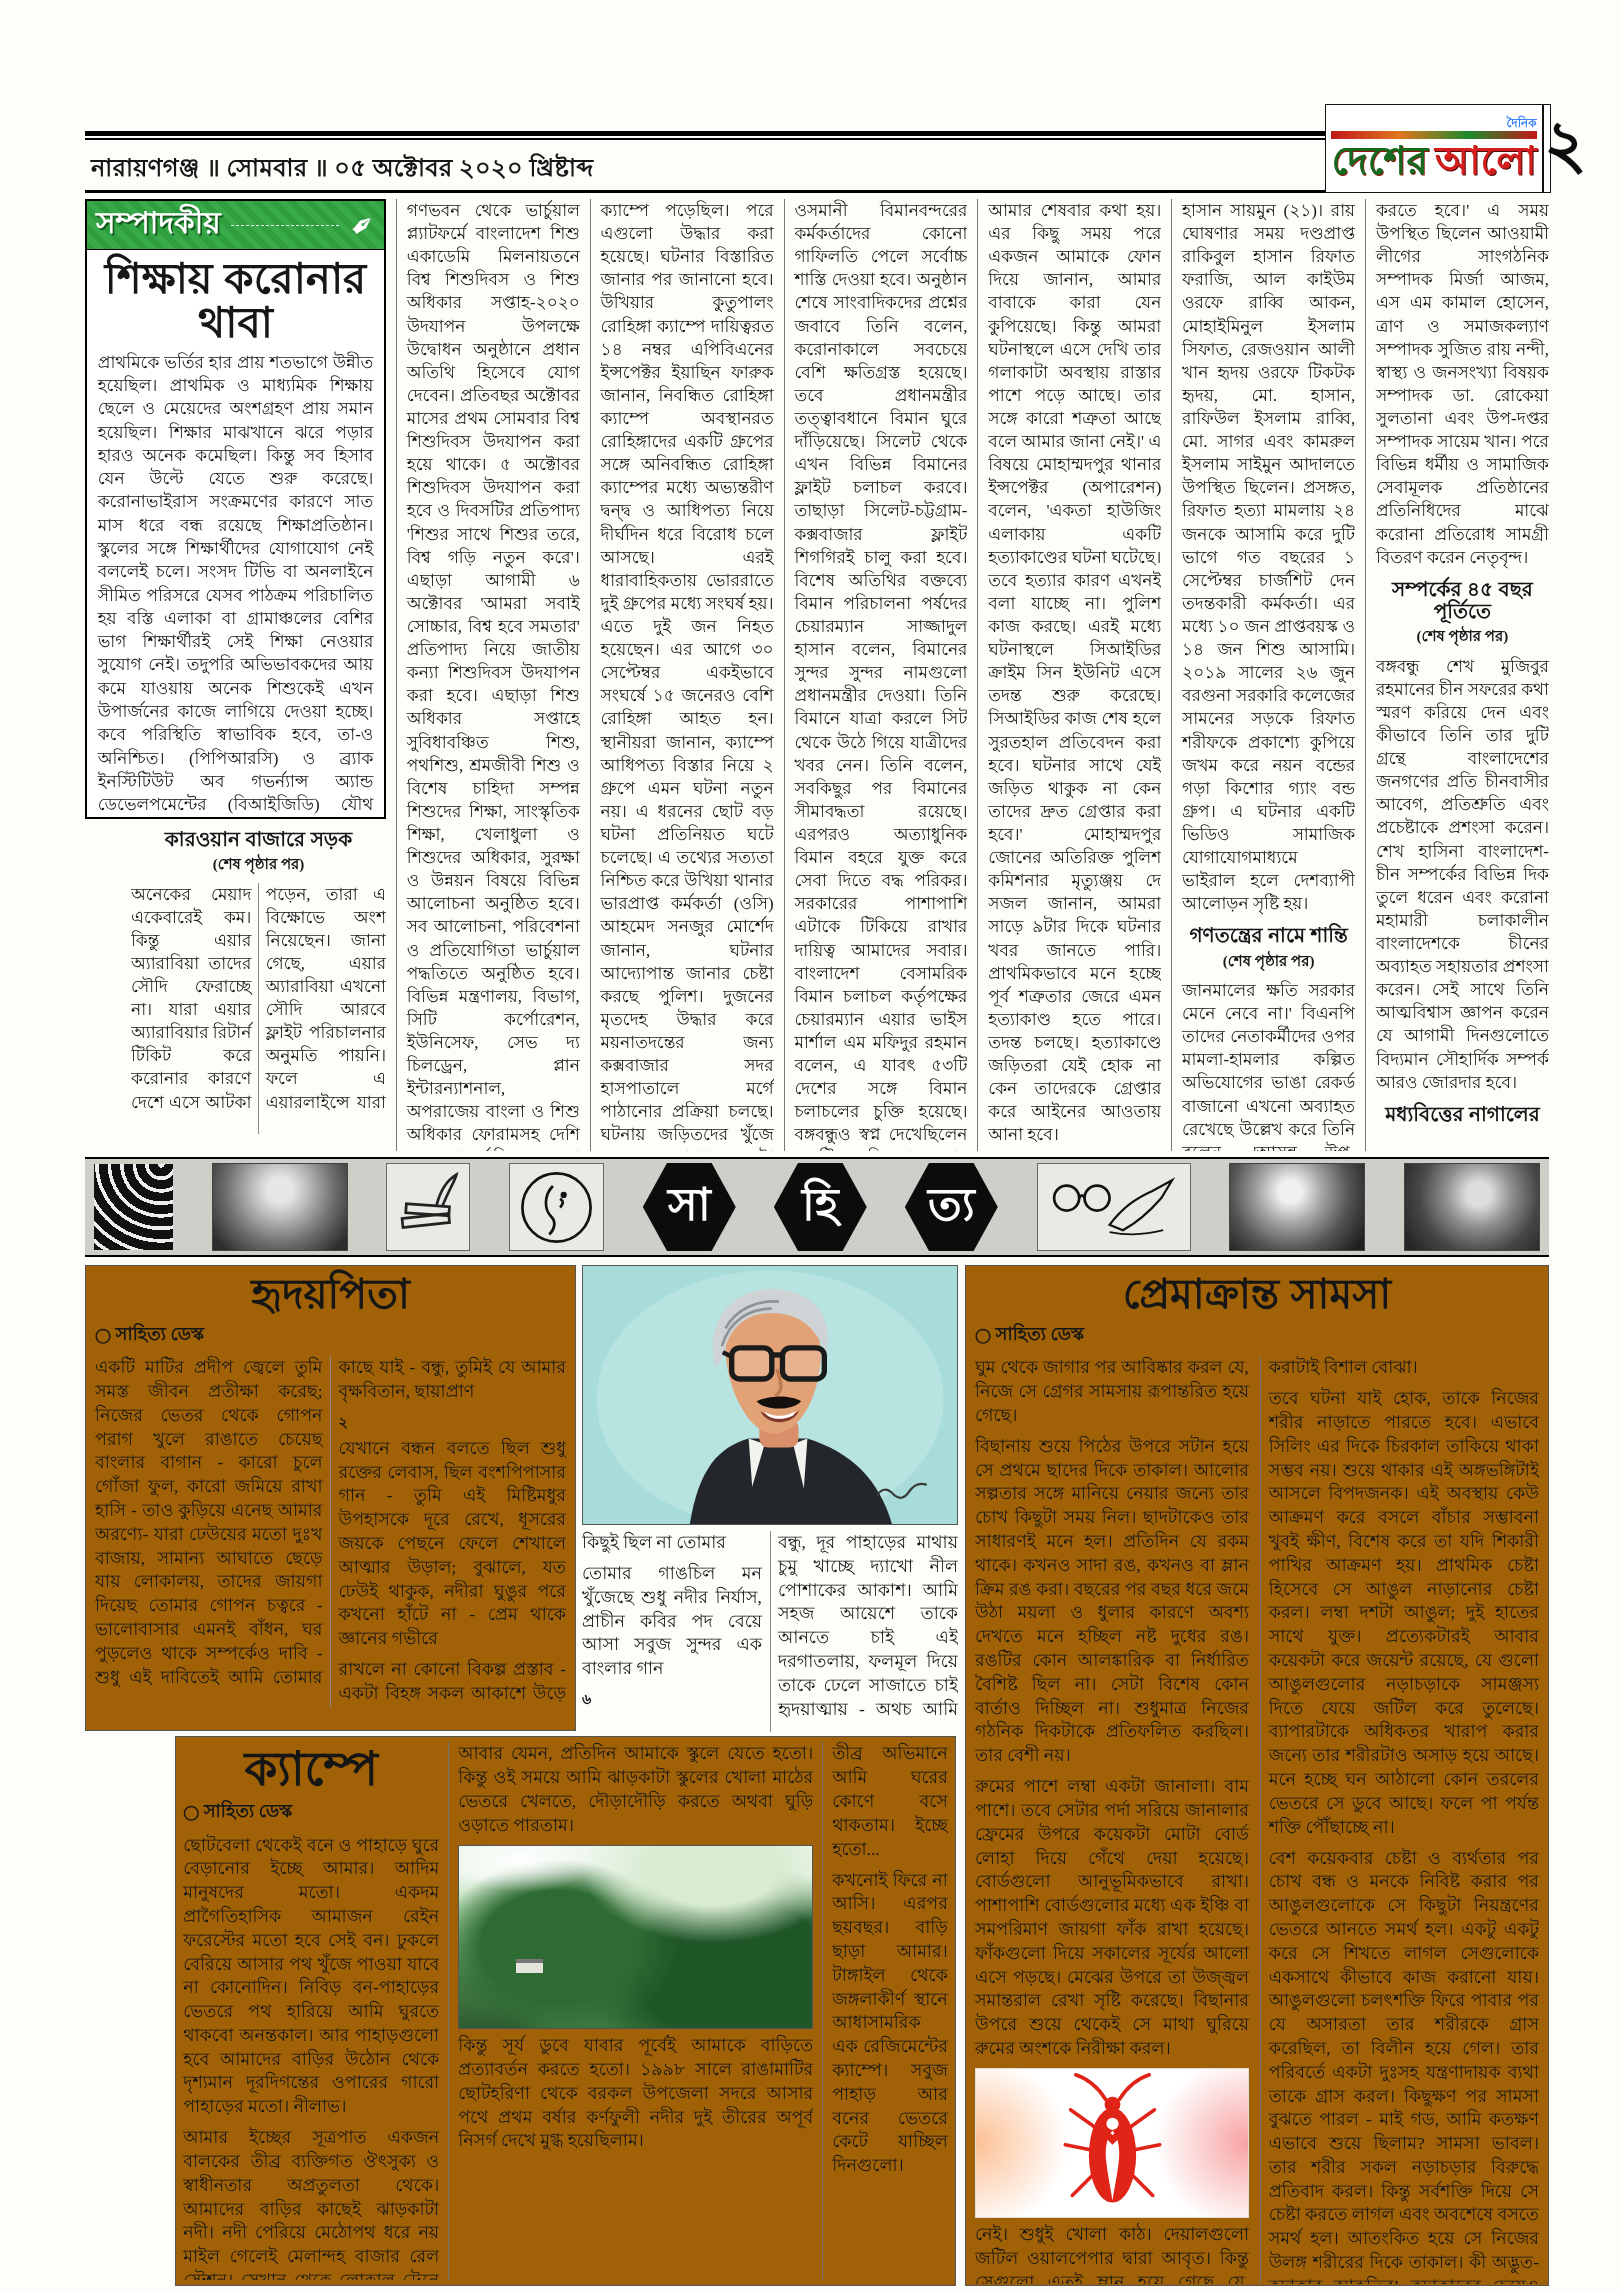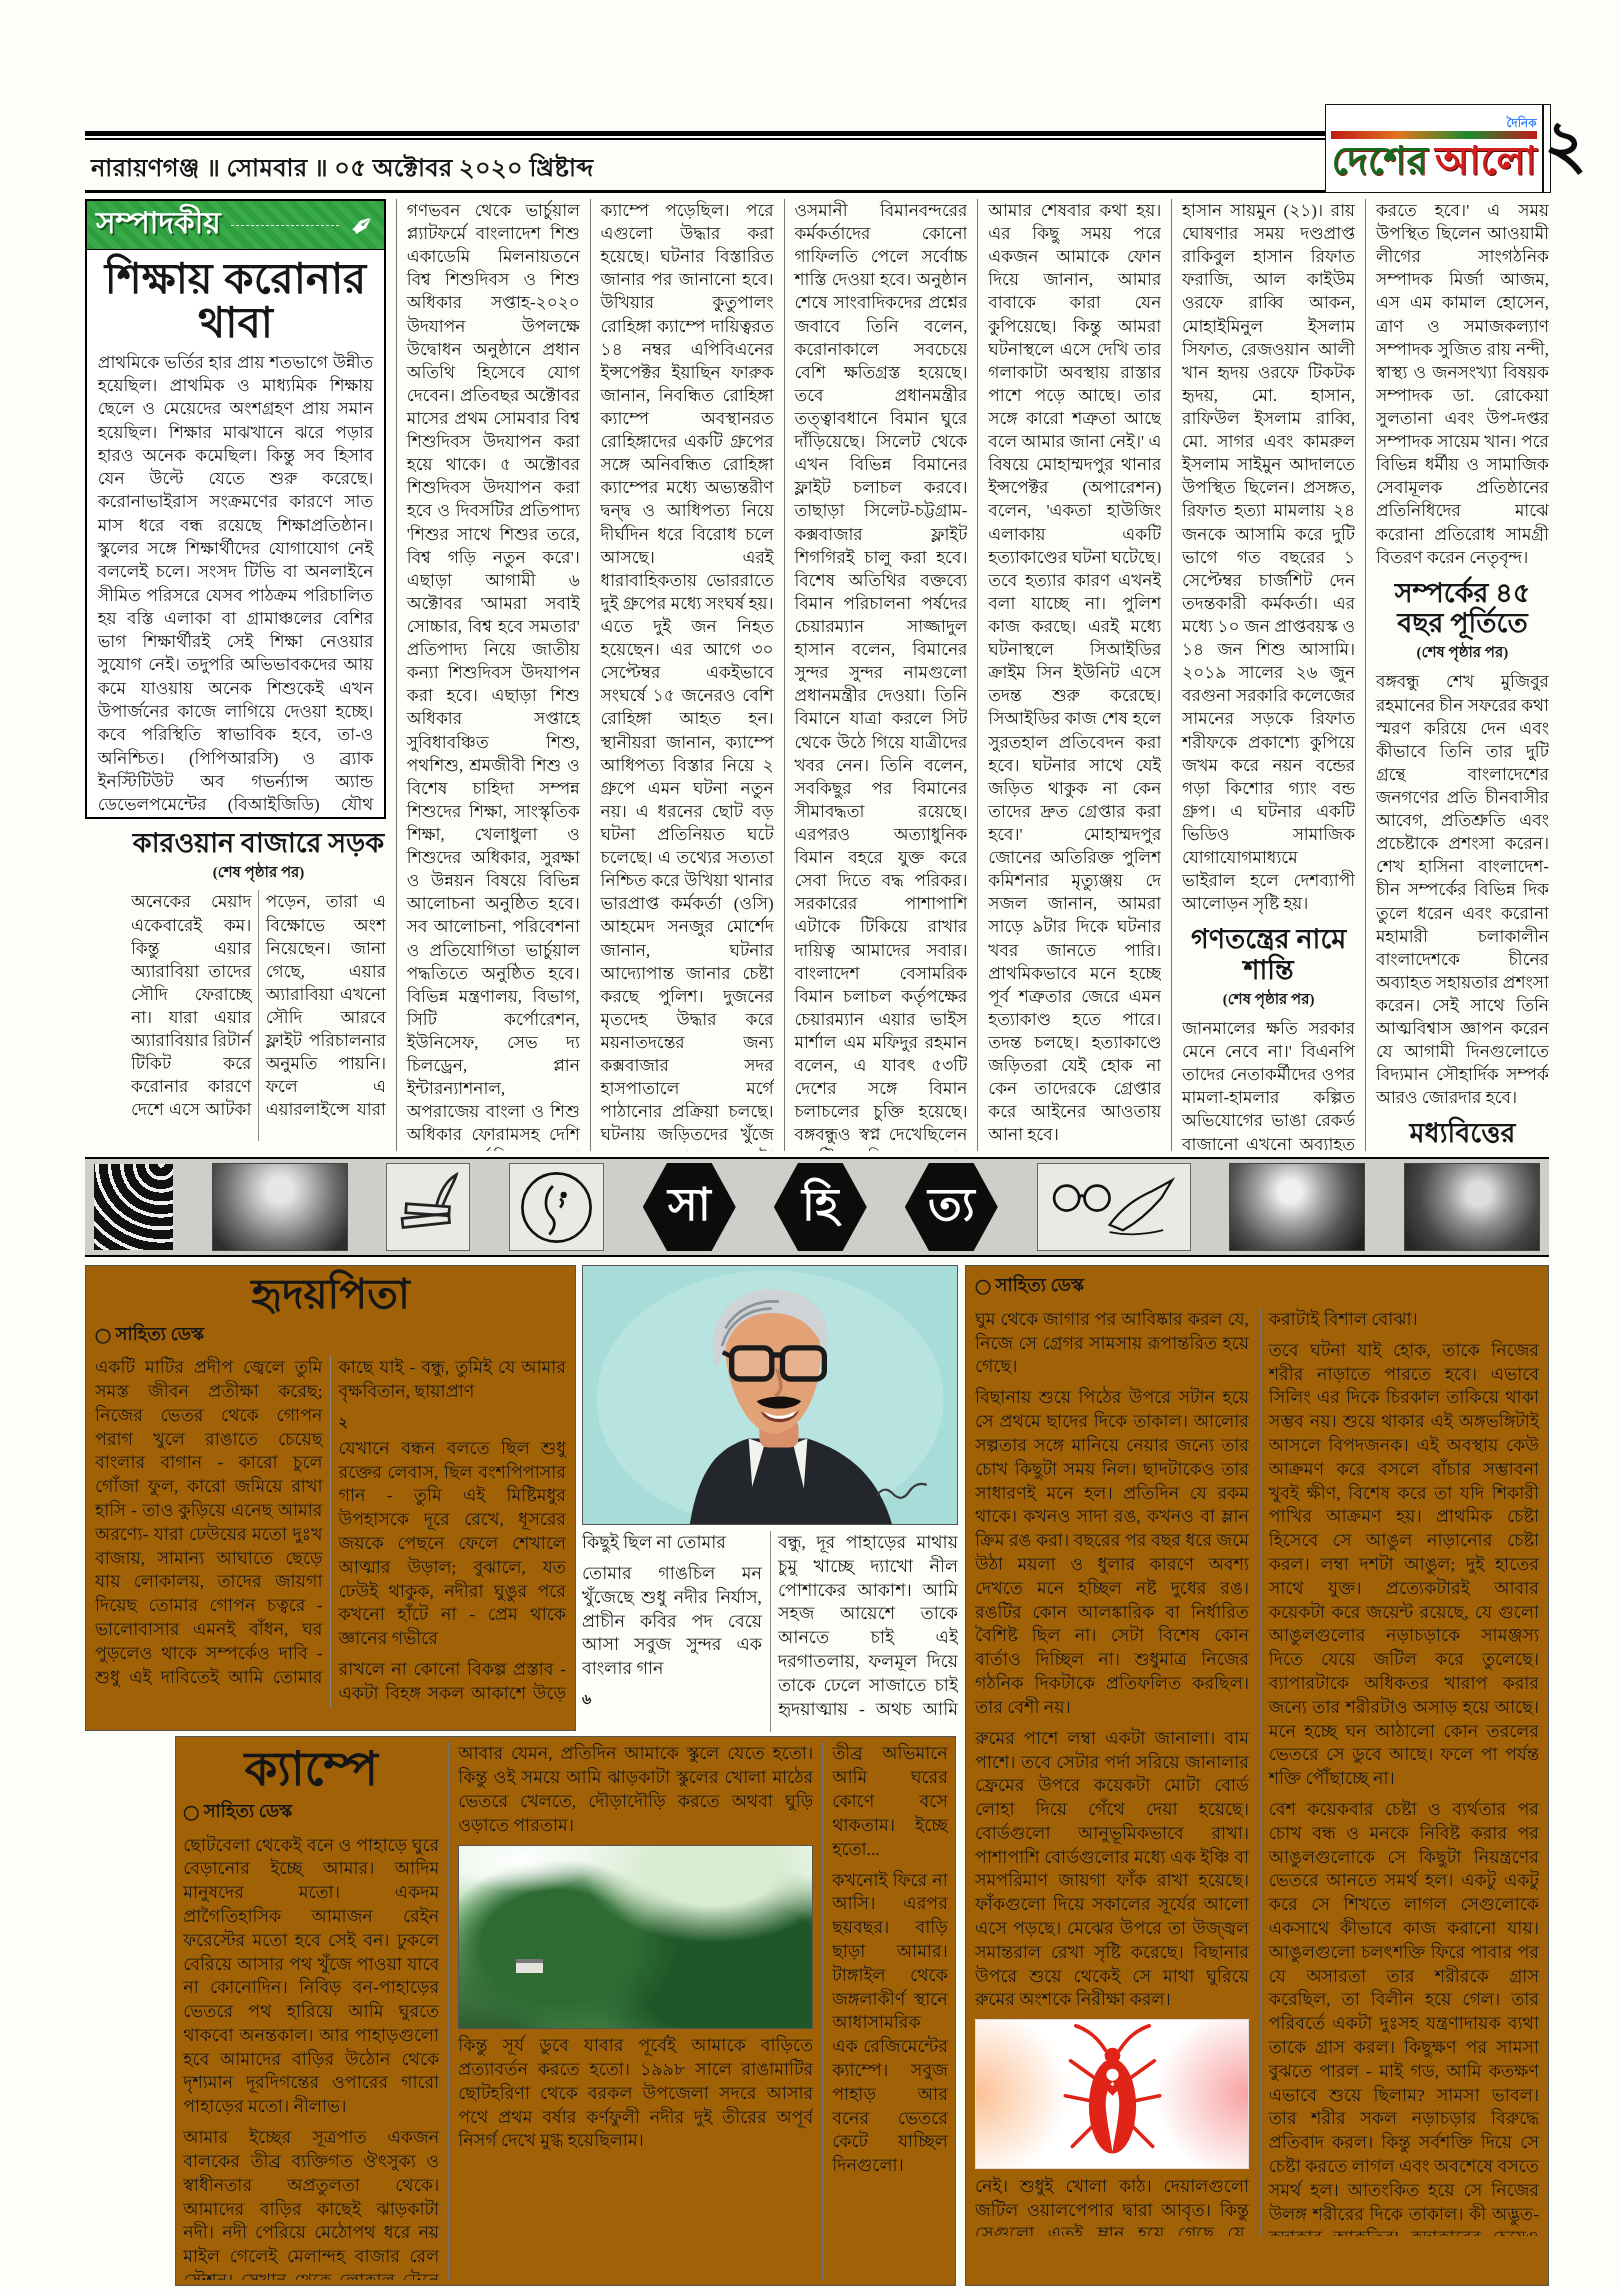--- a/index.html
+++ b/index.html
@@ -18,22 +18,22 @@
   .logo-words{display:flex;gap:7.2px;align-items:baseline;justify-content:center;}
   .logo-w1{font-size:39px;font-weight:bold;color:#14691f;text-shadow:0.9px 0.9px 0 #9c1313;line-height:1;}
   .logo-w2{font-size:39px;font-weight:bold;color:#d41d1d;text-shadow:0.9px 0.9px 0 #4d0d0d;line-height:1;}
   .logo-num{width:57px;display:flex;align-items:center;justify-content:center;font-size:66px;
             font-weight:bold;color:#0d0d0d;border-left:2.7px solid #111;}
   
   .news{position:absolute;left:85px;top:199px;width:1464px;height:952px;display:flex;}
   .col-left{width:301px;flex:none;}
   .news-col{flex:1;border-left:0.9px solid #777;margin-left:9.9px;padding-left:9.9px;height:952px;overflow:hidden;}
   .tx{font-size:17px;line-height:1.36;text-align:justify;margin-bottom:7.2px;}
-  .hl{font-size:27px;font-weight:bold;text-align:center;line-height:1.12;margin:9px 0 1.8px;
-      font-family:Liberation Serif, serif;}
+  .hl{font-size:20px;font-weight:bold;text-align:center;line-height:1.12;margin:9px 0 1.8px;
+      font-family:Liberation Sans, sans-serif;}
   .note{font-size:15px;font-weight:bold;text-align:center;margin:0 0 5.4px;}
   .stz{font-weight:bold;margin:1.8px 0;}
   
   .ed-box{border:2.7px solid #000;height:620px;box-sizing:border-box;overflow:hidden;background:#fff;}
   .ed-band{height:48px;background:repeating-linear-gradient(45deg,#2f9e3f 0 6.3px,#38aa49 6.3px 12.5px);
            display:flex;align-items:center;padding:0 9px;border-bottom:1.8px solid #000;}
   .ed-label{font-size:29.6px;font-weight:bold;color:#fff;text-shadow:1.8px 1.8px 0 #145a1e;
             font-family:"Liberation Sans",sans-serif;}
   .ed-line{flex:1;border-top:1.8px dashed #eaf5ea;margin:0 10.7px;}
   .ed-pen{font-size:30px;color:#fff;transform:rotate(-40deg);}
@@ -244,20 +244,21 @@
     </svg>
   </div>
   <div class="under-poem">
       <div class="tx">কিছুই ছিল না তোমার</div>
       <div class="tx">তোমার গাঙচিল মন খুঁজেছে শুধু নদীর নির্যাস, প্রাচীন কবির পদ বেয়ে আসা সবুজ সুন্দর এক বাংলার গান</div>
       <div class="stz">৬</div>
       <div class="tx">বন্ধু, দূর পাহাড়ের মাথায় চুমু খাচ্ছে দ্যাখো নীল পোশাকের আকাশ। আমি সহজ আয়েশে তাকে আনতে চাই এই দরগাতলায়, ফলমূল দিয়ে তাকে ঢেলে সাজাতে চাই হৃদয়াত্মায় - অথচ আমি মুখচোরা, বলতে পারছি না কিছুই</div>
     </div>
 
   <div class="lit-box samsa-box">
+    <div class="lit-head">প্রেমাক্রান্ত সামসা</div>
     <div class="byline"><span class="dot">◯</span> <span>সাহিত্য ডেস্ক</span></div>
     <div class="samsa-cols">
       <div class="samsa-a">
         <div>
             <div class="tx">ঘুম থেকে জাগার পর আবিষ্কার করল যে, নিজে সে গ্রেগর সামসায় রূপান্তরিত হয়ে গেছে।</div>
             <div class="tx">বিছানায় শুয়ে পিঠের উপরে সটান হয়ে সে প্রথমে ছাদের দিকে তাকাল। আলোর সল্পতার সঙ্গে মানিয়ে নেয়ার জন্যে তার চোখ কিছুটা সময় নিল। ছাদটাকেও তার সাধারণই মনে হল। প্রতিদিন যে রকম থাকে। কখনও সাদা রঙ, কখনও বা ম্লান ক্রিম রঙ করা। বছরের পর বছর ধরে জমে উঠা ময়লা ও ধুলার কারণে অবশ্য দেখতে মনে হচ্ছিল নষ্ট দুধের রঙ। রঙটির কোন আলঙ্কারিক বা নির্ধারিত বৈশিষ্ট ছিল না। সেটা বিশেষ কোন বার্তাও দিচ্ছিল না। শুধুমাত্র নিজের গঠনিক দিকটাকে প্রতিফলিত করছিল। তার বেশী নয়।</div>
             <div class="tx">রুমের পাশে লম্বা একটা জানালা। বাম পাশে। তবে সেটার পর্দা সরিয়ে জানালার ফ্রেমের উপরে কয়েকটা মোটা বোর্ড লোহা দিয়ে গেঁথে দেয়া হয়েছে। বোর্ডগুলো আনুভূমিকভাবে রাখা। পাশাপাশি বোর্ডগুলোর মধ্যে এক ইঞ্চি বা সমপরিমাণ জায়গা ফাঁক রাখা হয়েছে। ফাঁকগুলো দিয়ে সকালের সূর্যের আলো এসে পড়ছে। মেঝের উপরে তা উজ্জ্বল সমান্তরাল রেখা সৃষ্টি করেছে। বিছানার উপরে শুয়ে থেকেই সে মাথা ঘুরিয়ে রুমের অংশকে নিরীক্ষা করল।</div>
           </div>
         <div class="bug-fig">
           <svg width="107" height="140" viewBox="0 0 120 160">

